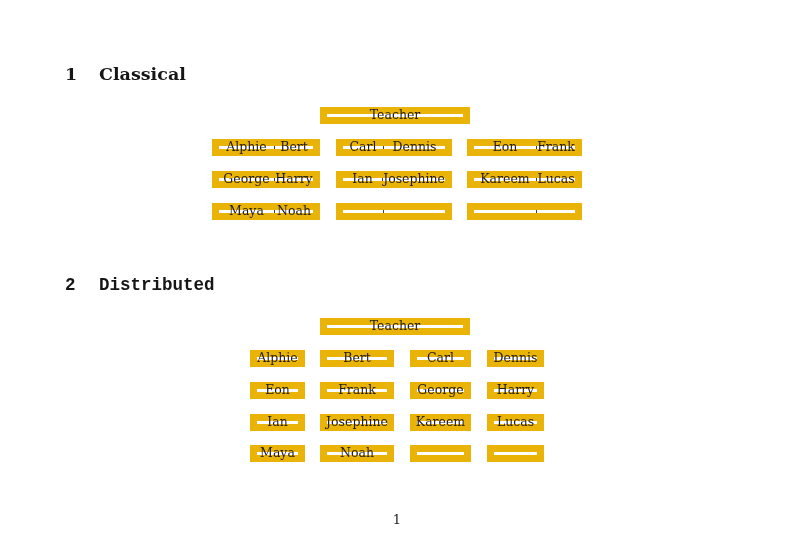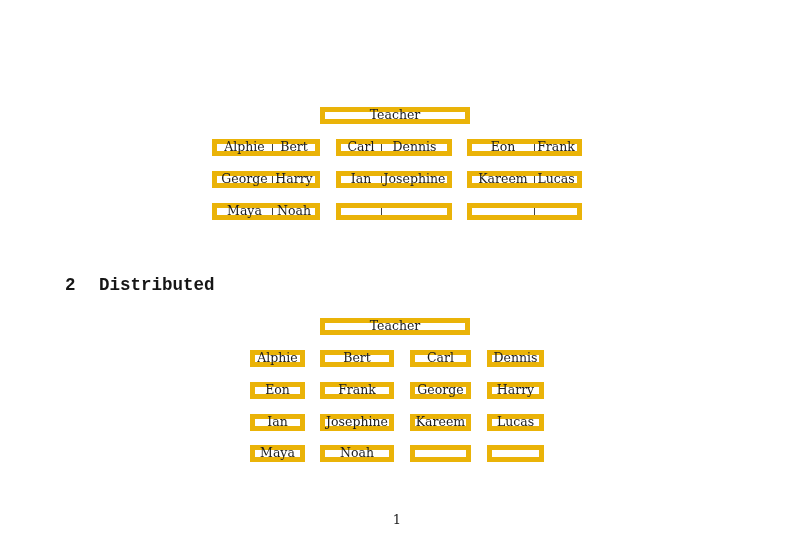--- a/index.html
+++ b/index.html
@@ -19,21 +19,21 @@
     font-size: 17.5px;
     line-height: 1.2;
     color: #161616;
     white-space: nowrap;
   }
   .hd .num { display: inline-block; width: 34px; }
   .bx {
     position: absolute;
     height: 17px;
     box-sizing: border-box;
-    border: 5px solid #eab308;
+    border: 7px solid #eab308;
     background: #ffffff;
     font-size: 12.5px;
     line-height: 1;
     color: #1c1c1c;
     display: flex;
     align-items: center;
     justify-content: center;
     white-space: nowrap;
   }
   .pair { justify-content: flex-start; }
@@ -52,20 +52,23 @@
     text-align: center;
     font-size: 13px;
     color: #1c1c1c;
   }
 </style>
 </head>
 <body>
 
 <div class="pg">
 
+  <div class="hd" style="top:64px;">
+    <span class="num">1</span><span>Classical</span>
+  </div>
 
   <div class="bx" style="left:320px; top:107px; width:150px;">Teacher</div>
 
   <div class="bx pair" style="left:212px; top:139px; width:108px;">
     <span class="ca" style="width:55px;">Alphie</span>
     <span class="cb">Bert</span>
   </div>
   <div class="bx pair" style="left:336px; top:139px; width:116px;">
     <span class="ca" style="width:40px;">Carl</span>
     <span class="cb">Dennis</span>

